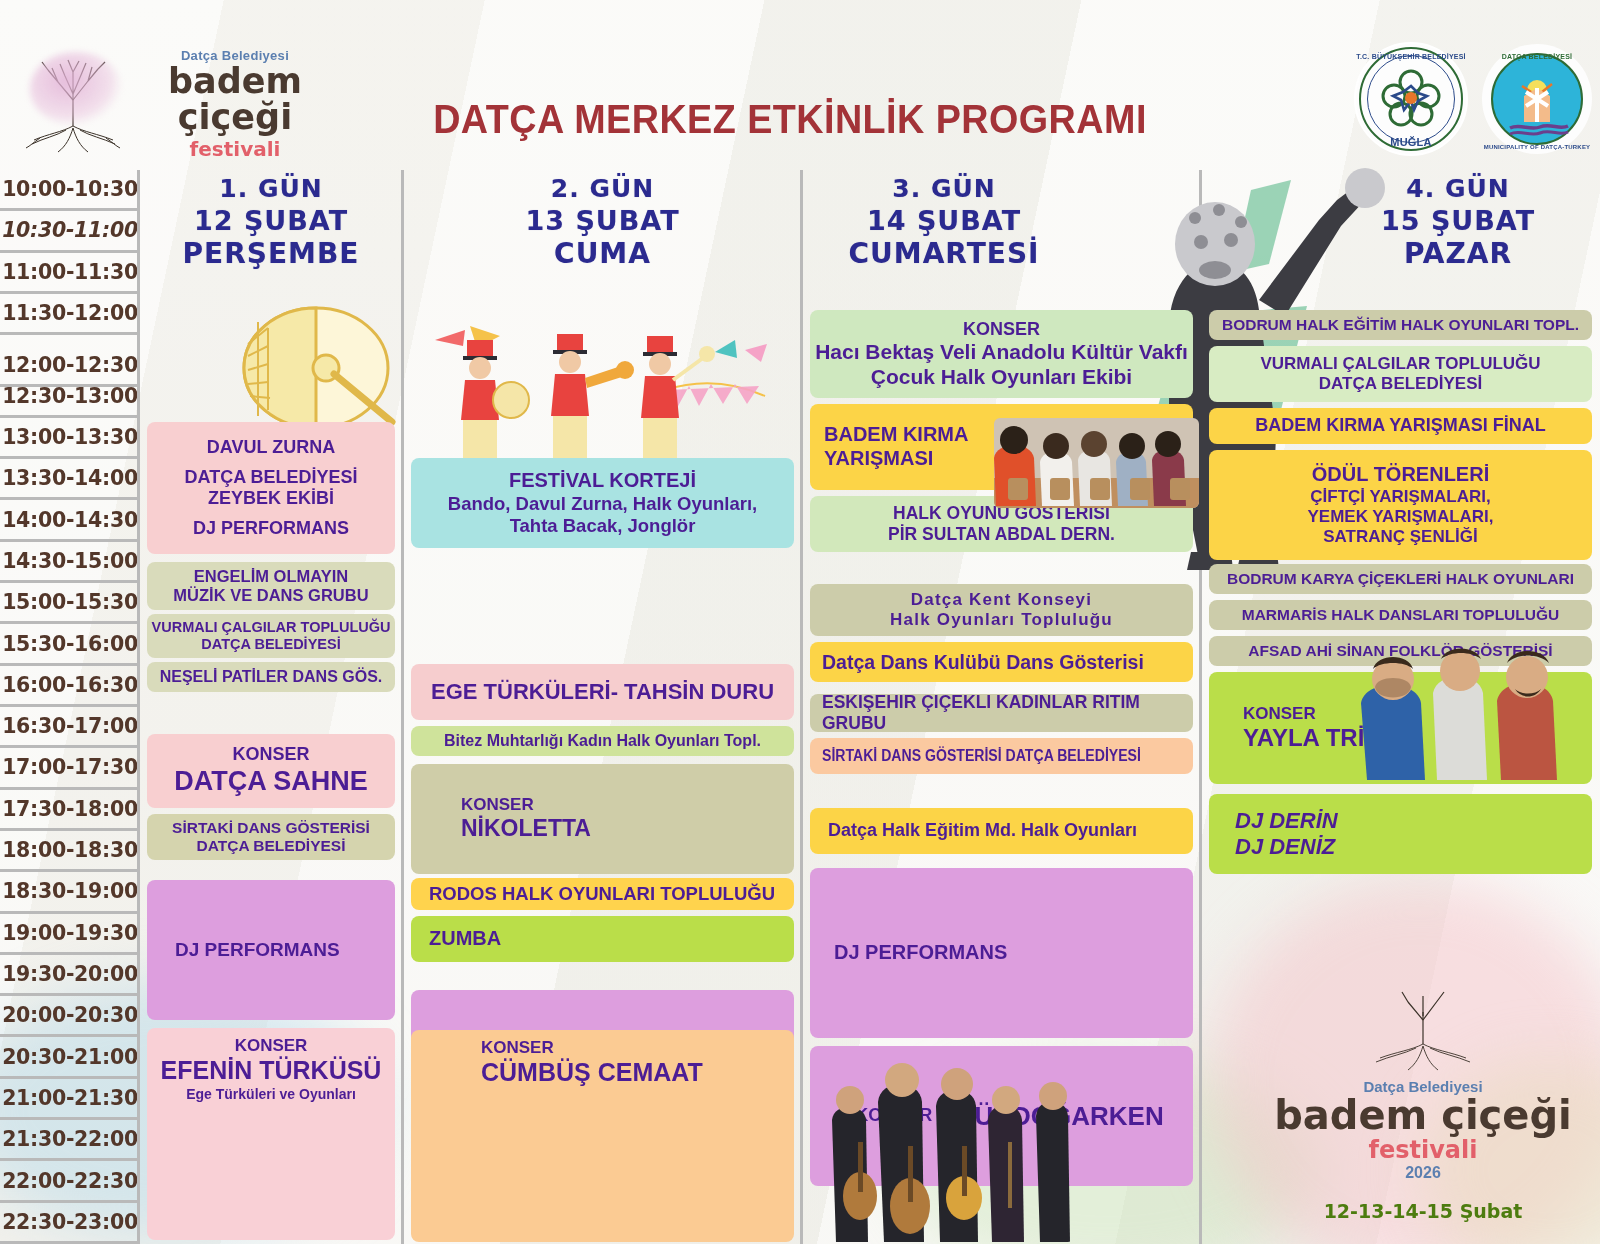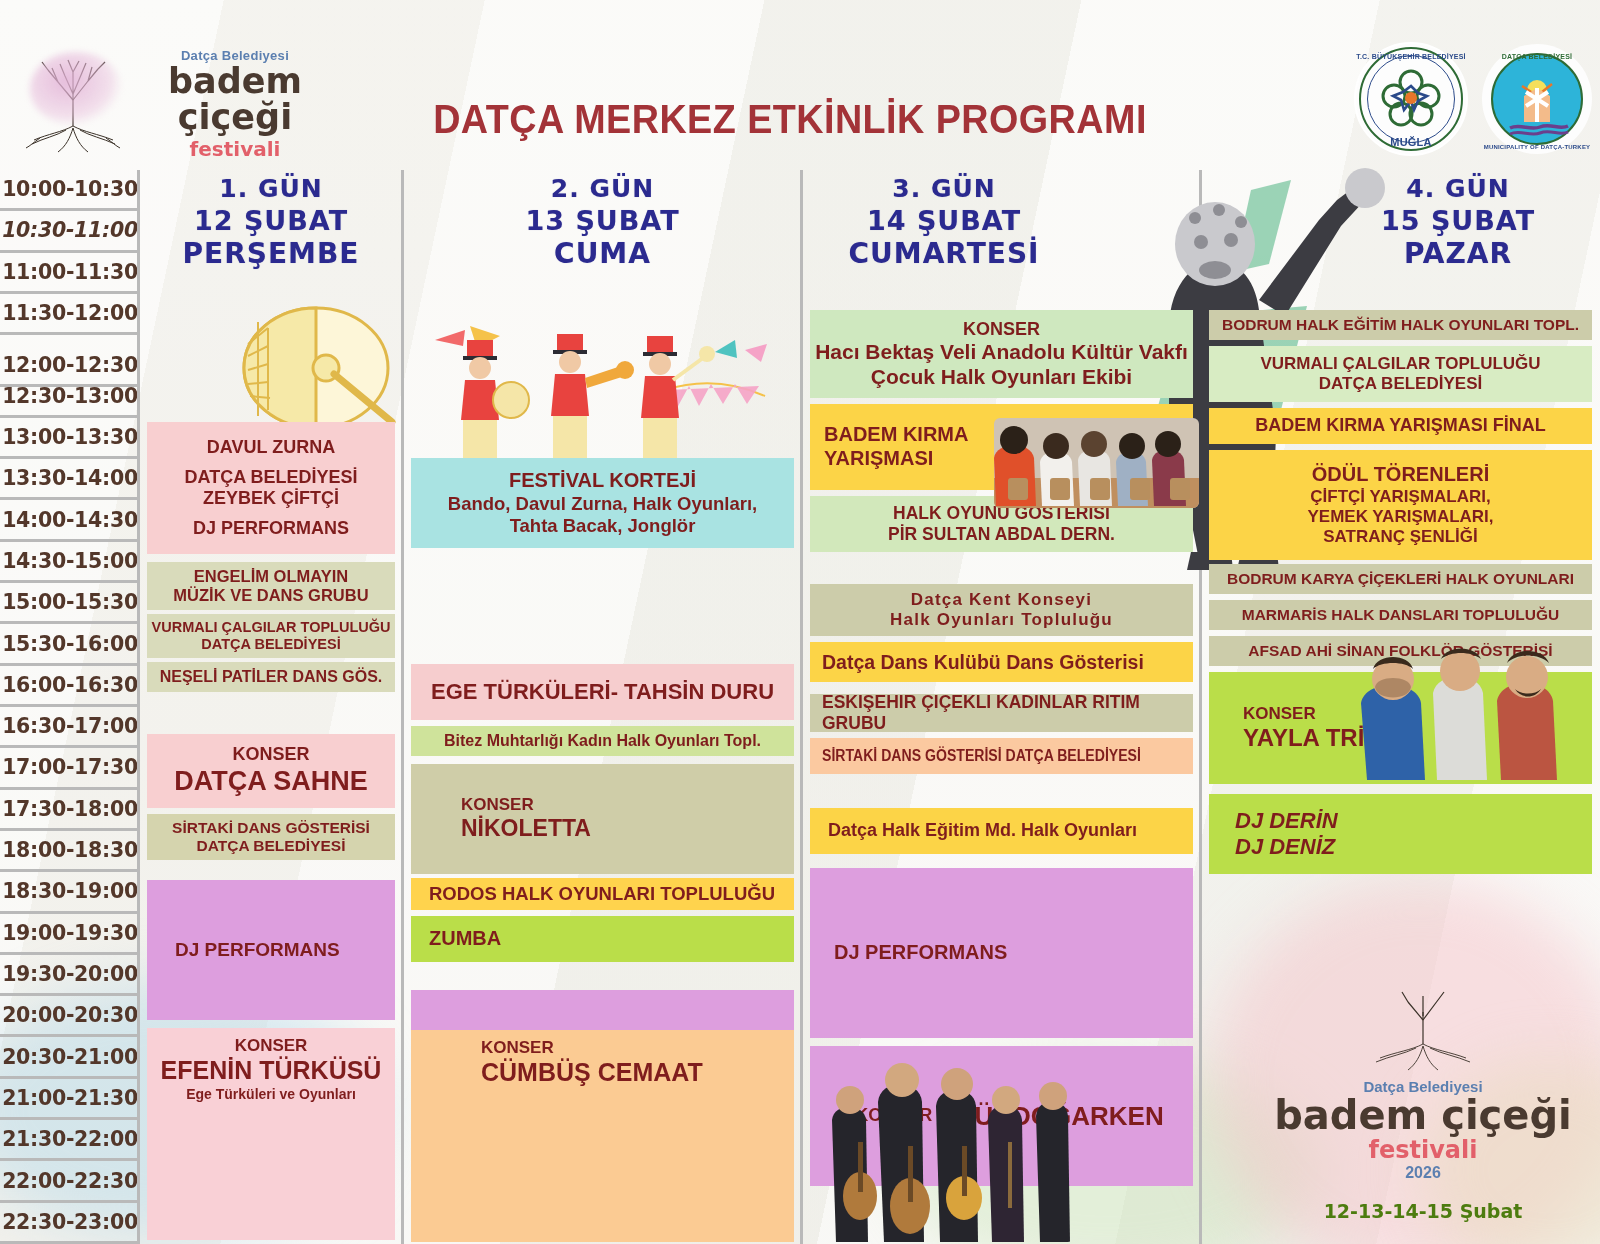--- a/index.html
+++ b/index.html
@@ -60,22 +60,22 @@
   .vline{position:absolute;top:0;width:3px;height:1074px;background:#b9b9b9;}
 
   .daycol{position:absolute;top:0;height:1074px;}
   .dayhead{position:absolute;left:0;width:100%;top:4px;text-align:center;
     color:#2b2a8f;font-weight:bold;line-height:1.22;
     font-family:"DejaVu Sans",sans-serif;letter-spacing:1px;
     text-shadow:0 0 1px rgba(43,42,143,.3);}
   .dh1{font-size:25px;} .dh2{font-size:27px;} .dh3{font-size:28px;}
 
   .ev{
-    position:absolute;box-sizing:border-box;border-radius:0;
-    color:#7f1d1d;font-weight:bold;overflow:hidden;
+    position:absolute;box-sizing:border-box;border-radius:8px;
+    color:#4c1d95;font-weight:bold;overflow:hidden;
     display:flex;flex-direction:column;justify-content:center;
     padding:4px 0;line-height:1.18;
   }
   .ev .l{display:block;}
   .ev.center{text-align:center;align-items:center;}
   .ev.left{text-align:left;align-items:flex-start;}
 
   
   .art{position:absolute;pointer-events:none;}
   .photo{position:absolute;border-radius:6px;overflow:hidden;pointer-events:none;}
@@ -237,21 +237,21 @@
           <circle cx="226" cy="36" r="13" fill="#c9976f"></circle>
         </g>
         <circle cx="206" cy="52" r="7" fill="#9aa4ad"></circle>
         <rect x="204" y="58" width="3" height="48" fill="#9aa4ad"></rect>
       </svg>
     </div>
   <div class="ev center" style="top: 252px; height: 132px; left: 6px; right: 6px; background: rgb(248, 207, 208); font-size: 18px; gap: 0px;">
         <span class="l">DAVUL ZURNA</span>
         <span class="l" style="height: 9px;"></span>
         <span class="l">DATÇA BELEDİYESİ</span>
-        <span class="l">ZEYBEK ÇİFTÇİ</span>
+        <span class="l">ZEYBEK EKİBİ</span>
         <span class="l" style="height: 9px;"></span>
         <span class="l">DJ PERFORMANS</span>
       </div>
       <div class="ev center" style="top: 392px; height: 48px; left: 6px; right: 6px; background: rgb(217, 219, 187); font-size: 16.5px;">
         <span class="l">ENGELİM OLMAYIN</span>
         <span class="l">MÜZİK VE DANS GRUBU</span>
       </div>
       <div class="ev center" style="top: 444px; height: 44px; left: 6px; right: 6px; background: rgb(217, 219, 187); font-size: 14.5px;">
         <span class="l">VURMALI ÇALGILAR TOPLULUĞU</span>
         <span class="l">DATÇA BELEDİYESİ</span>

